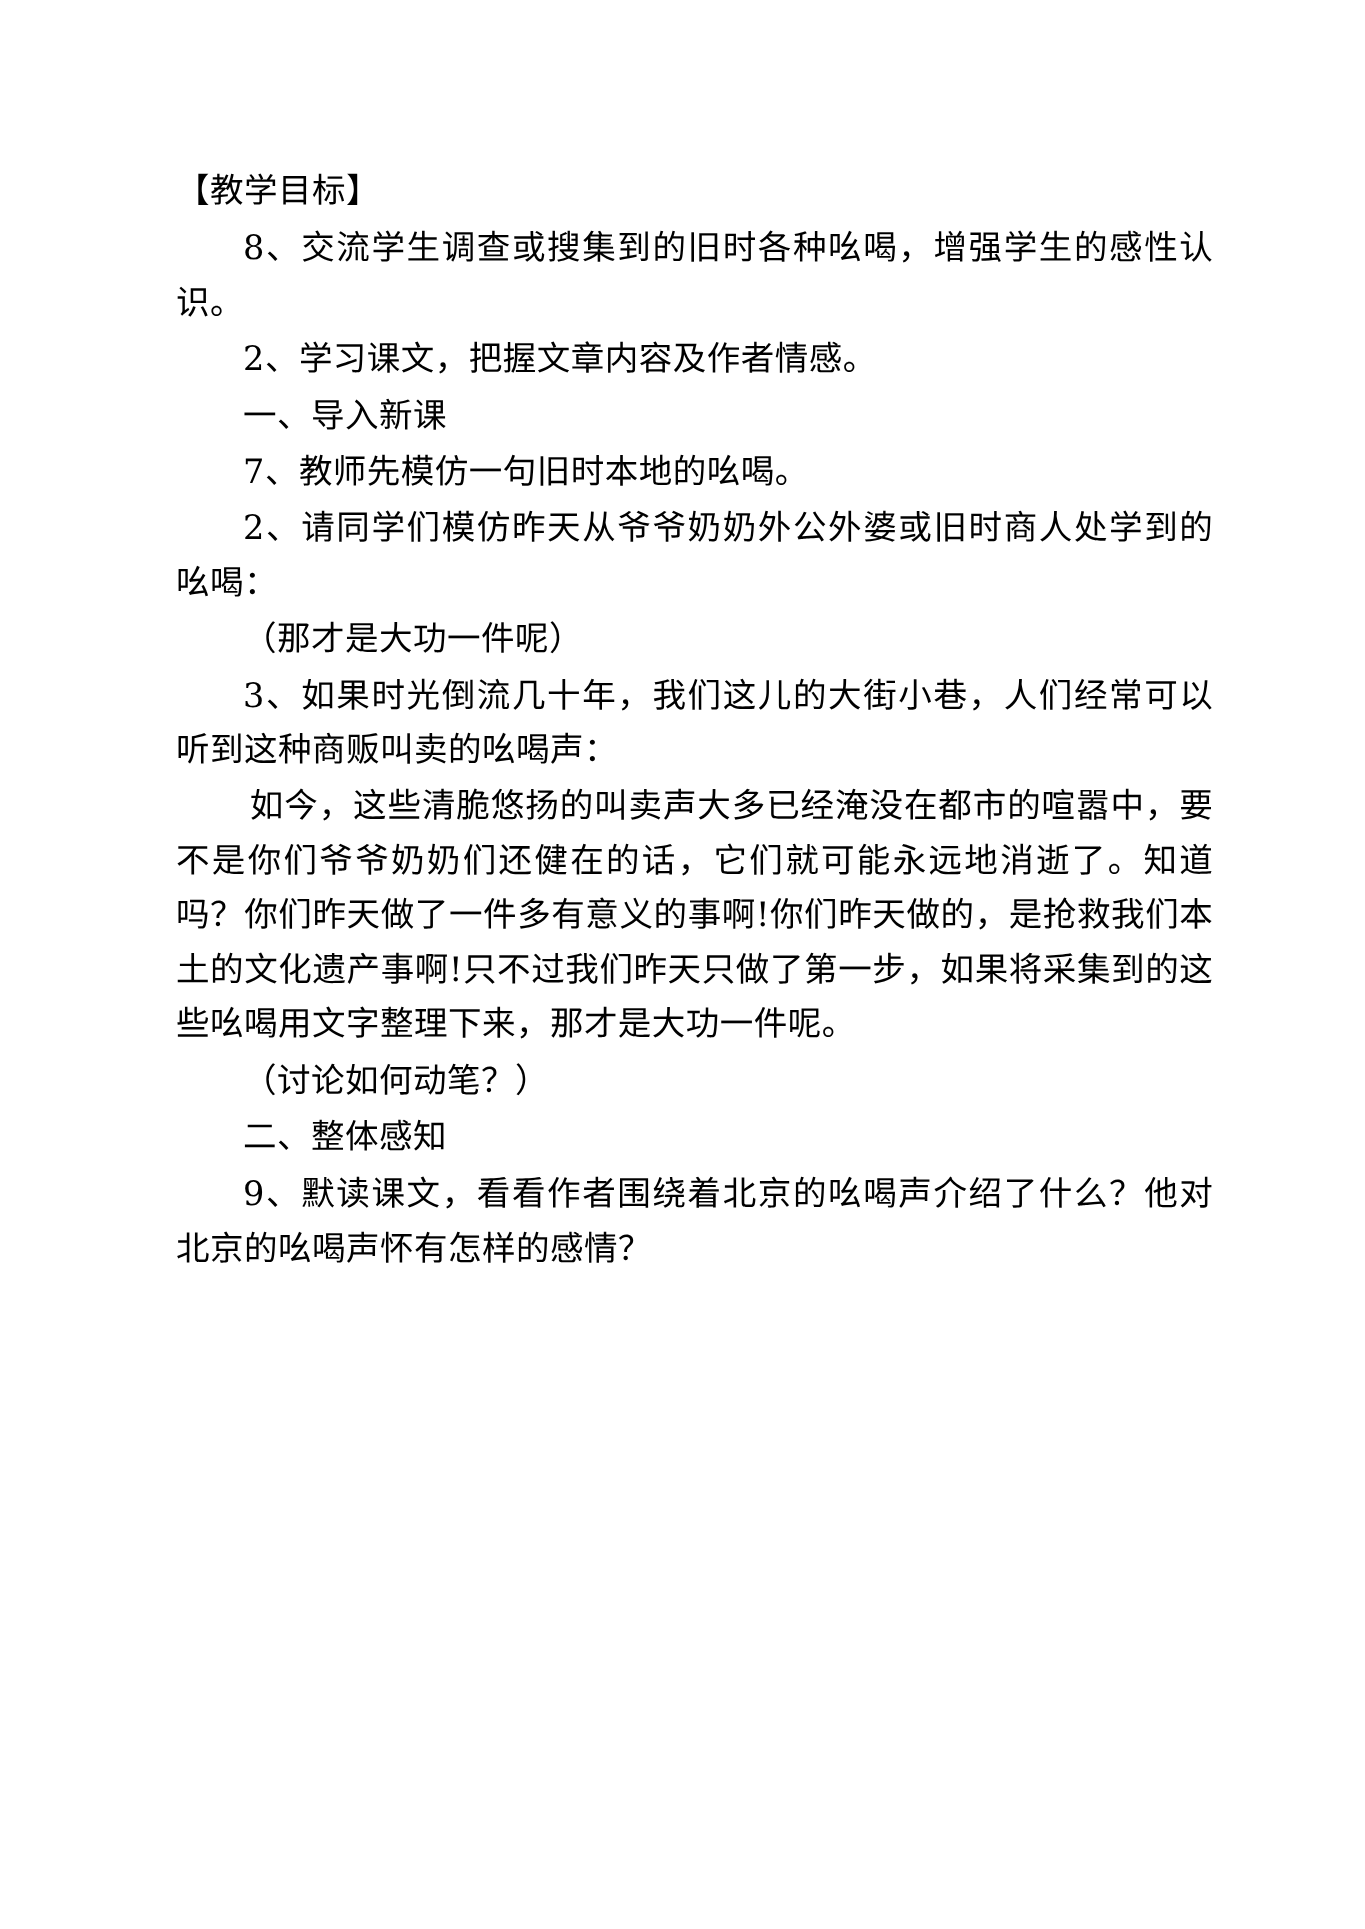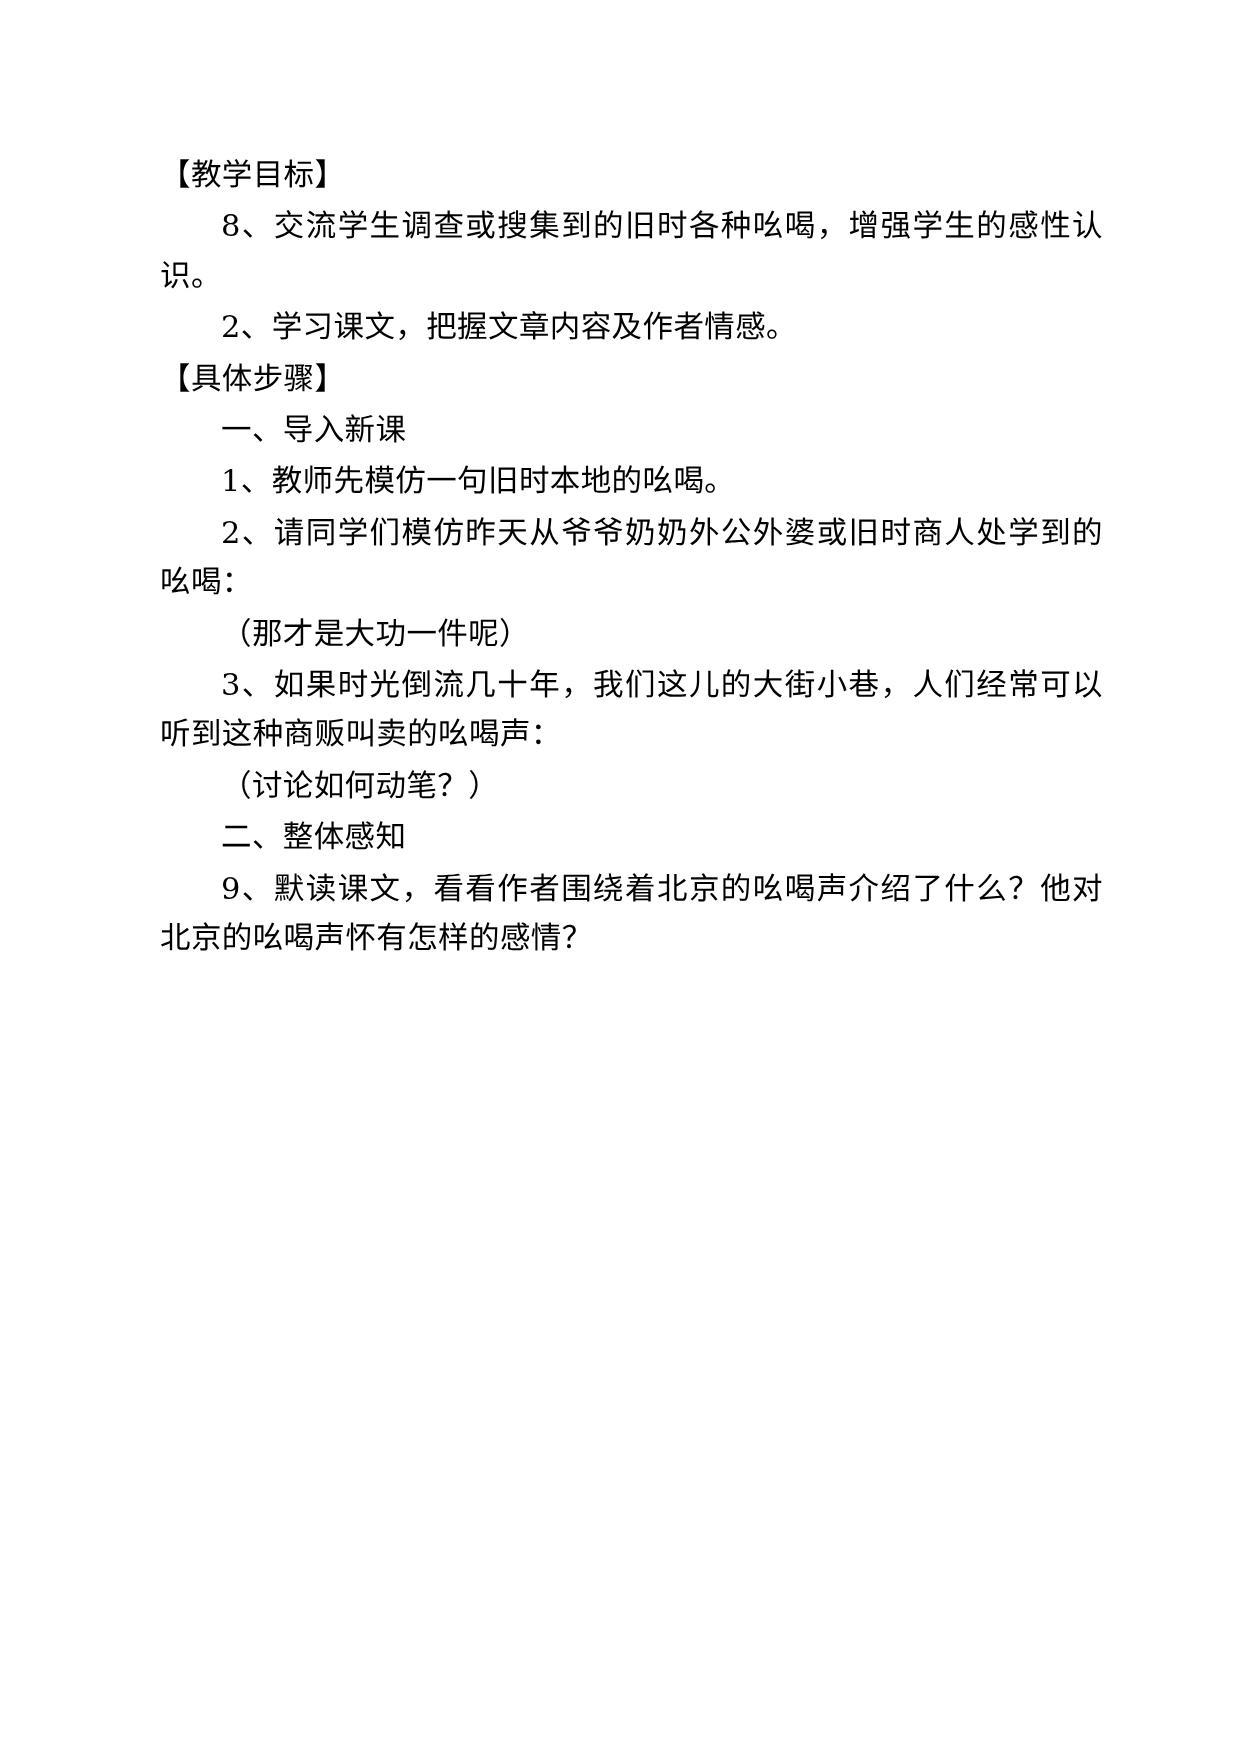--- a/index.html
+++ b/index.html
@@ -40,23 +40,23 @@
   }
 </style>
 </head>
 <body>
 
 <div class="page">
   <div class="doc-body">
     <p class="para heading">【教学目标】</p>
     <p class="para">8、交流学生调查或搜集到的旧时各种吆喝，增强学生的感性认识。</p>
     <p class="para">2、学习课文，把握文章内容及作者情感。</p>
-    <p class="para heading">【具体步骤】</p>
     <p class="para">一、导入新课</p>
-    <p class="para">1、教师先模仿一句旧时本地的吆喝。</p>
+    <p class="para">7、教师先模仿一句旧时本地的吆喝。</p>
     <p class="para">2、请同学们模仿昨天从爷爷奶奶外公外婆或旧时商人处学到的吆喝：</p>
     <p class="para">（那才是大功一件呢）</p>
     <p class="para">3、如果时光倒流几十年，我们这儿的大街小巷，人们经常可以听到这种商贩叫卖的吆喝声：</p>
+    <p class="para deep-indent">如今，这些清脆悠扬的叫卖声大多已经淹没在都市的喧嚣中，要不是你们爷爷奶奶们还健在的话，它们就可能永远地消逝了。知道吗？你们昨天做了一件多有意义的事啊!你们昨天做的，是抢救我们本土的文化遗产事啊!只不过我们昨天只做了第一步，如果将采集到的这些吆喝用文字整理下来，那才是大功一件呢。</p>
     <p class="para">（讨论如何动笔？）</p>
     <p class="para">二、整体感知</p>
     <p class="para">9、默读课文，看看作者围绕着北京的吆喝声介绍了什么？他对北京的吆喝声怀有怎样的感情？</p>
   </div>
 </div>
 
 </body></html>

